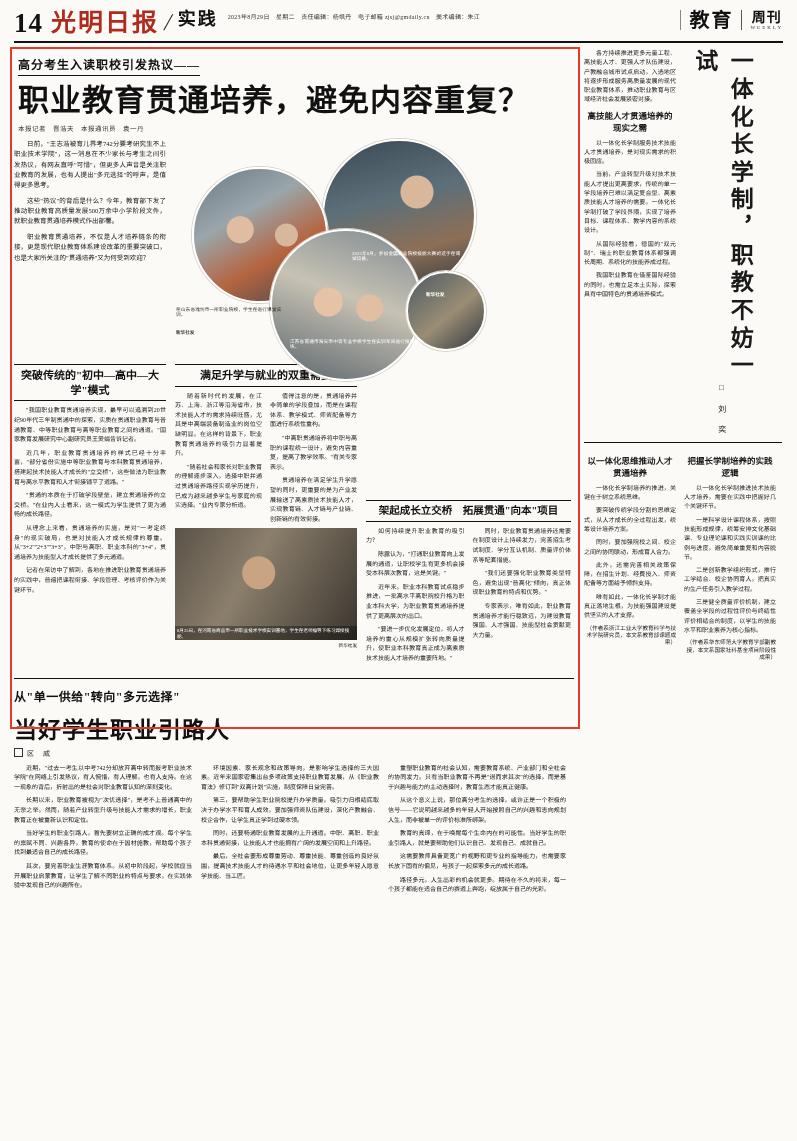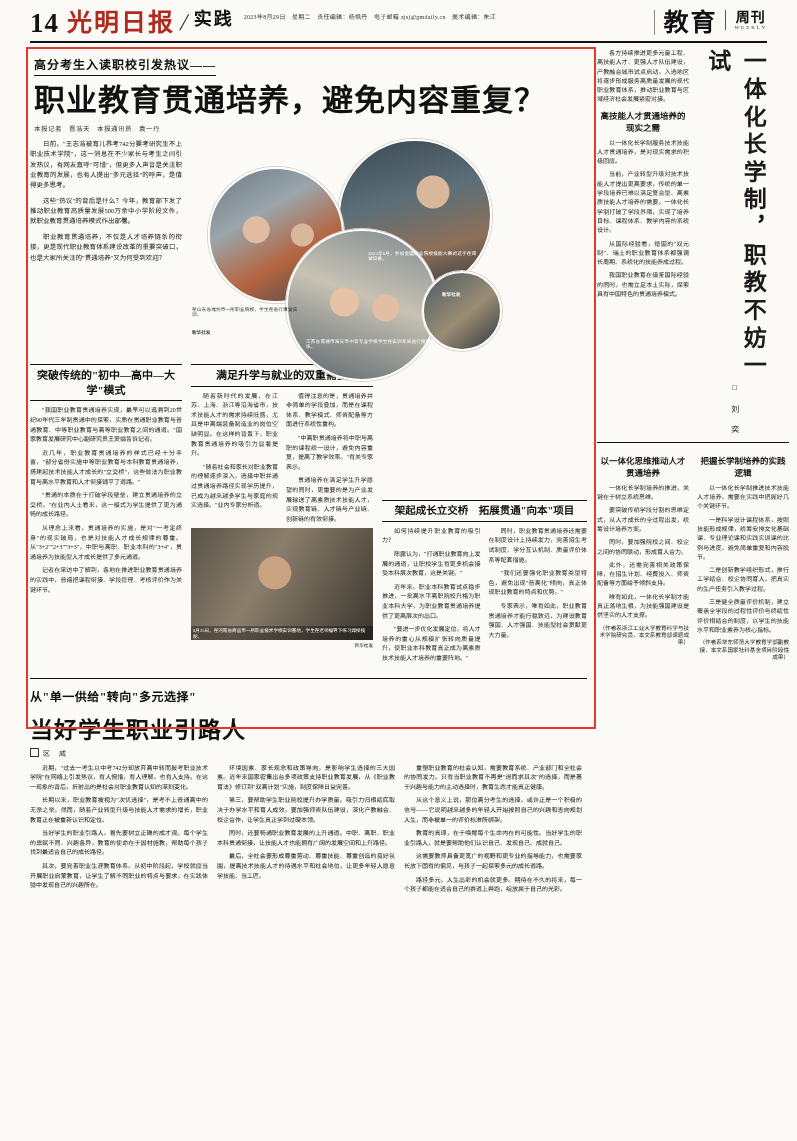--- a/index.html
+++ b/index.html
@@ -4,31 +4,31 @@
 <style>
   html,body{margin:0;padding:0;}
   body{
     width:797px;height:1141px;
     background:#fbfaf7;
     font-family:"Liberation Serif","DejaVu Serif",serif;
     color:#111;
     overflow:hidden;
     position:relative;
   }
-  .page{position:relative;width:797px;height:900px;box-sizing:border-box;padding:10px 30px;}
+  .page{position:relative;width:797px;height:900px;box-sizing:border-box;padding:10px 14px;}
 
   
   .masthead{display:flex;align-items:flex-start;border-bottom:2px solid #111;padding-bottom:4px;}
   .page-num{font-size:27px;font-weight:bold;letter-spacing:1px;line-height:1;padding-right:8px;font-family:"Liberation Serif",serif;}
   .paper-name{font-size:25px;font-weight:bold;color:#b02a1d;letter-spacing:2px;line-height:1;padding-right:6px;white-space:nowrap;}
   .slash{font-size:24px;color:#222;transform:skewX(-12deg);margin:0 6px 0 0;line-height:1;}
   .section-name{font-size:18px;font-weight:bold;letter-spacing:2px;padding-right:10px;line-height:1.1;}
   .masthead-meta{font-size:6px;color:#333;line-height:1.2;padding-top:4px;letter-spacing:.3px;white-space:nowrap;}
   .masthead-right{margin-left:auto;display:flex;align-items:flex-start;border-left:1px solid #888;padding-left:0;}
-  .edu-title{font-size:25px;font-weight:bold;letter-spacing:2px;padding:0 8px;line-height:1;}
+  .edu-title{font-size:20px;font-weight:bold;letter-spacing:2px;padding:0 8px;line-height:1;}
   .weekly-box{border-left:1px solid #555;padding-left:8px;text-align:center;}
   .weekly-cn{font-size:14px;font-weight:bold;letter-spacing:1px;line-height:1.1;}
   .weekly-en{font-size:5px;letter-spacing:2px;color:#333;}
 
   
   .kicker-row{display:flex;align-items:center;gap:4px;margin-top:8px;}
   .kicker-dot{width:10px;height:10px;border:1.6px solid #b02a1d;border-radius:50%;box-sizing:border-box;}
   .kicker-text{font-size:10px;font-weight:bold;letter-spacing:1px;}
 
   

